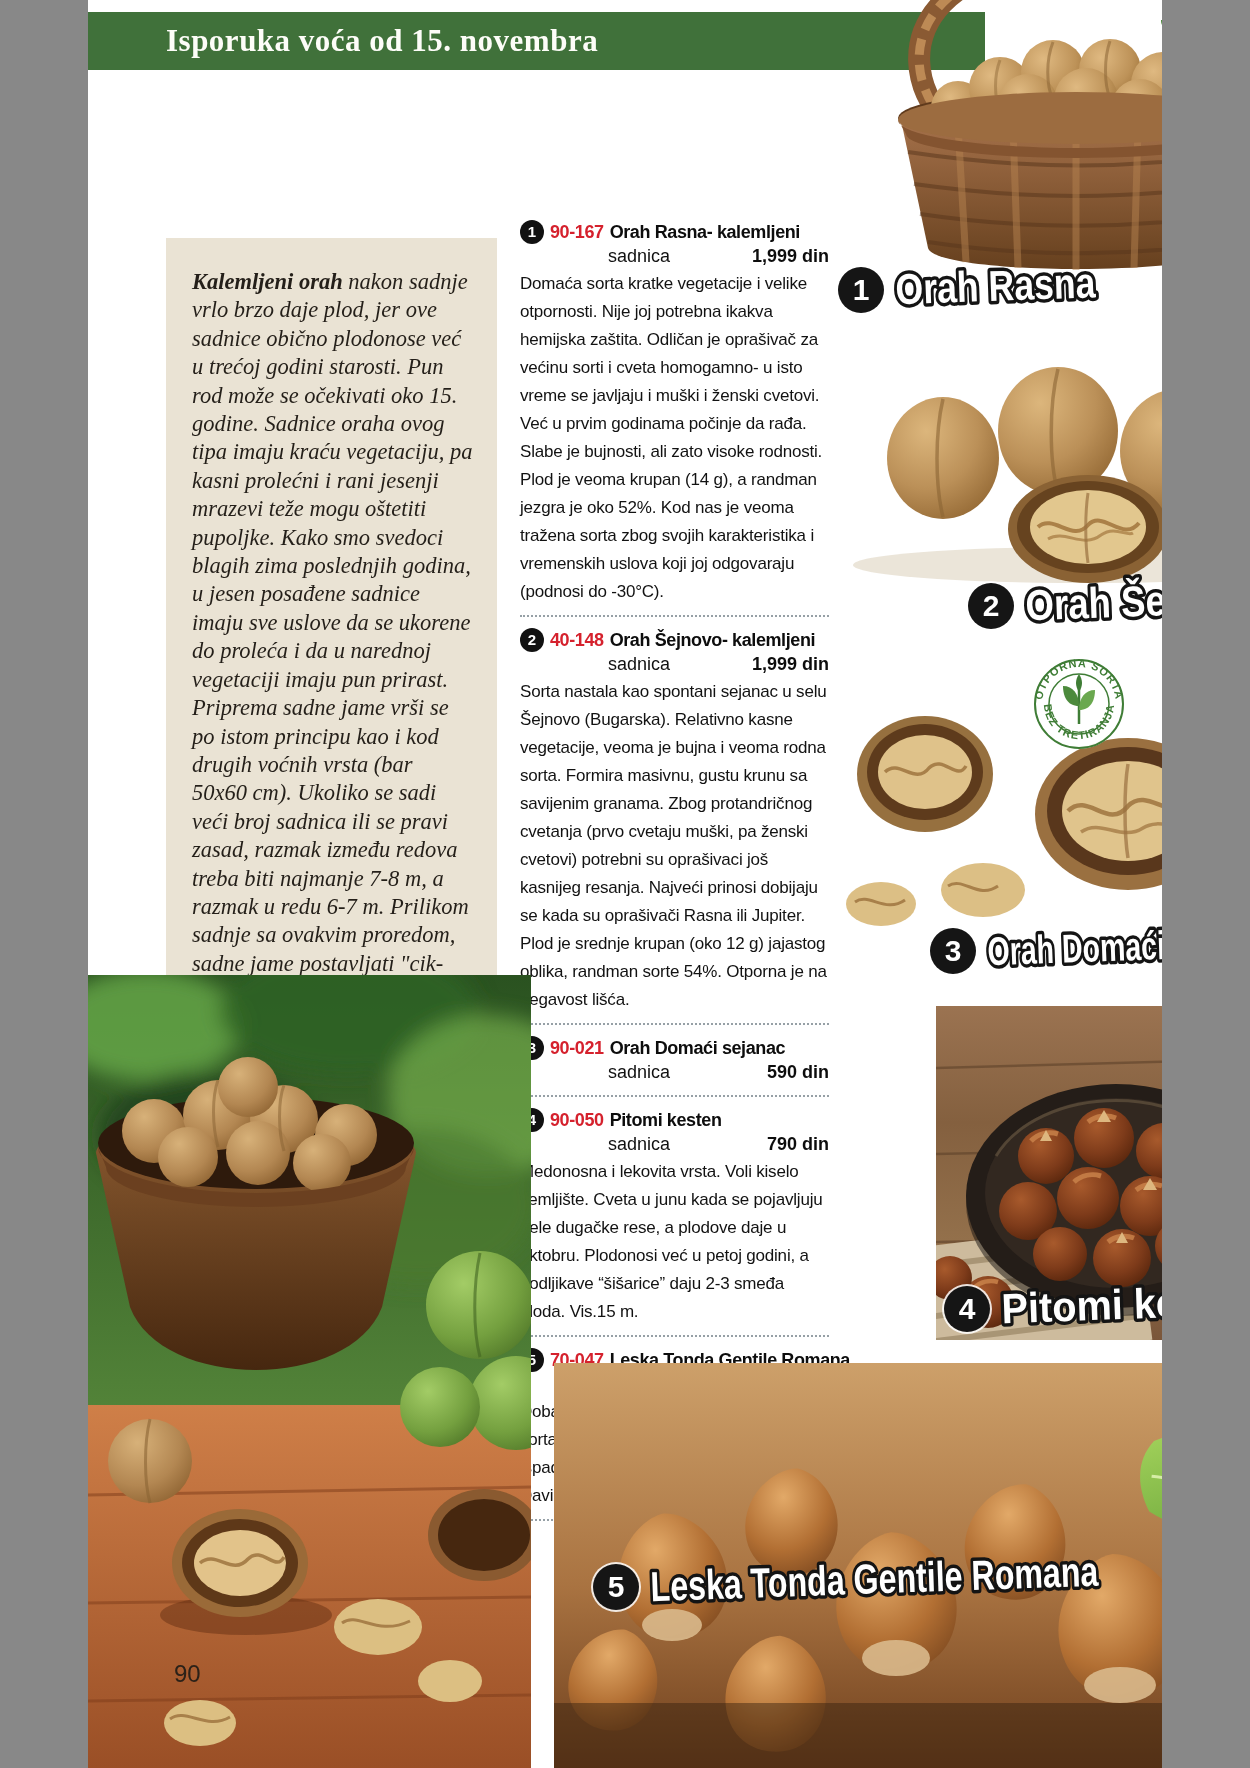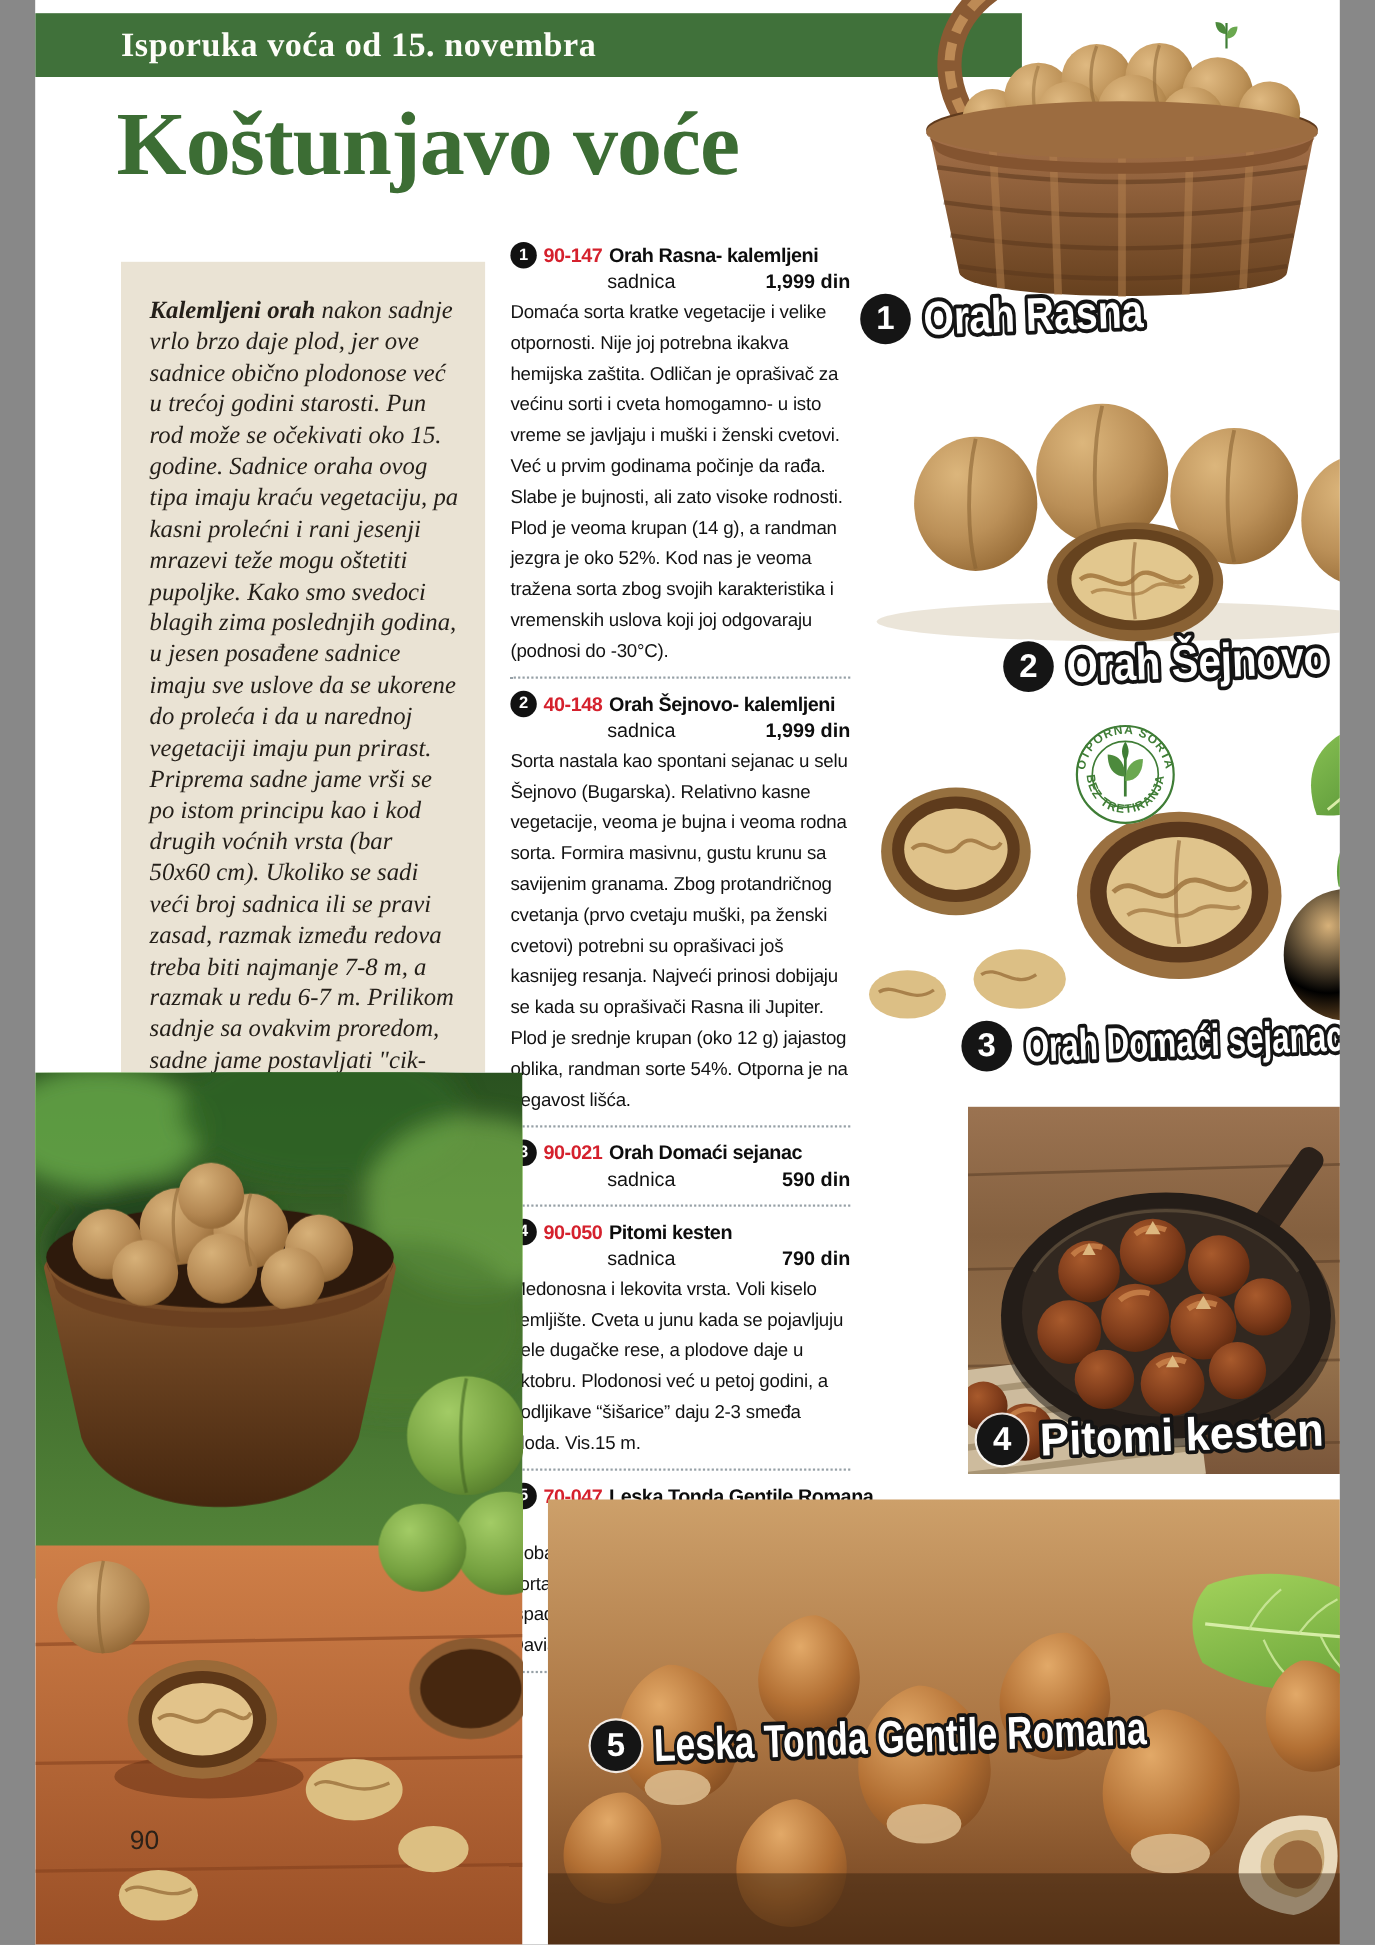--- a/index.html
+++ b/index.html
@@ -1,16 +1,16 @@
 <!DOCTYPE html>
 <html><head>
 <meta charset="utf-8">
 <style>
   html,body{margin:0;padding:0;background:#888;}
-  .page{position:relative;width:1186px;height:1768px;margin:0 auto;background:#ffffff;
+  .page{position:relative;width:1074px;height:1768px;margin:0 auto;background:#ffffff;
         font-family:"Liberation Sans",sans-serif;overflow:hidden;}
   
   .banner{position:absolute;left:0;top:12px;width:897px;height:58px;background:#40713a;}
   .banner span{position:absolute;left:78px;top:0;line-height:58px;color:#fdfdf8;
         font-family:"Liberation Serif",serif;font-weight:700;font-size:31px;letter-spacing:.5px;}
   .corner-logo{position:absolute;left:1072px;top:19px;}
   
   .title{position:absolute;left:74px;top:84px;margin:0;color:#3c6d34;
         font-family:"Liberation Serif",serif;font-weight:700;font-size:82px;letter-spacing:-1px;}
   
@@ -70,32 +70,31 @@
   </div>
 
   <span class="corner-logo">
     <svg width="22" height="26" viewBox="0 0 22 26">
       <path d="M11,25 C11,14 11,8 11,2" stroke="#3f7d36" stroke-width="2" fill="none"></path>
       <path d="M11,12 C3,12 1,5 1,1 C8,1 11,5 11,12 Z" fill="#4c8a3c"></path>
       <path d="M11,16 C19,16 21,9 21,5 C14,5 11,9 11,16 Z" fill="#6aa84f"></path>
     </svg>
   </span>
 
-  <h1 class="title">Koštunjavo voće</h1>
 
   <aside class="intro">
     <p><b>Kalemljeni orah</b><span> nakon sadnje vrlo brzo daje plod, jer ove sadnice obično plodonose već u trećoj godini starosti. Pun rod može se očekivati oko 15. godine. Sadnice oraha ovog tipa imaju kraću vegetaciju, pa kasni prolećni i rani jesenji mrazevi teže mogu oštetiti pupoljke. Kako smo svedoci blagih zima poslednjih godina, u jesen posađene sadnice imaju sve uslove da se ukorene do proleća i da u narednoj vegetaciji imaju pun prirast. Priprema sadne jame vrši se po istom principu kao i kod drugih voćnih vrsta (bar 50x60 cm). Ukoliko se sadi veći broj sadnica ili se pravi zasad, razmak između redova treba biti najmanje 7-8 m, a razmak u redu 6-7 m. Prilikom sadnje sa ovakvim proredom, sadne jame postavljati "cik-cak" i na taj način krošnjama će se obezbediti dovoljno prostora za budući razvoj.</span></p>
   </aside>
 
   <section class="col">
 
     <article class="product">
       <div class="phead">
         <span class="nbadge">1</span>
-        <span class="pcode">90-147</span>
+        <span class="pcode">90-167</span>
         <span class="pname">Orah Rasna- kalemljeni</span>
       </div>
       <div class="prow">
         <span class="punit">sadnica</span>
         <span class="pprice">1,999 din</span>
       </div>
       <p class="pdesc">Domaća sorta kratke vegetacije i velike otpornosti. Nije joj potrebna ikakva hemijska zaštita. Odličan je oprašivač za većinu sorti i cveta homogamno- u isto vreme se javljaju i muški i ženski cvetovi. Već u prvim godinama počinje da rađa. Slabe je bujnosti, ali zato visoke rodnosti. Plod je veoma krupan (14 g), a randman jezgra je oko 52%. Kod nas je veoma tražena sorta zbog svojih karakteristika i vremenskih uslova koji joj odgovaraju (podnosi do -30°C).</p>
     </article>
 
     <article class="product">

